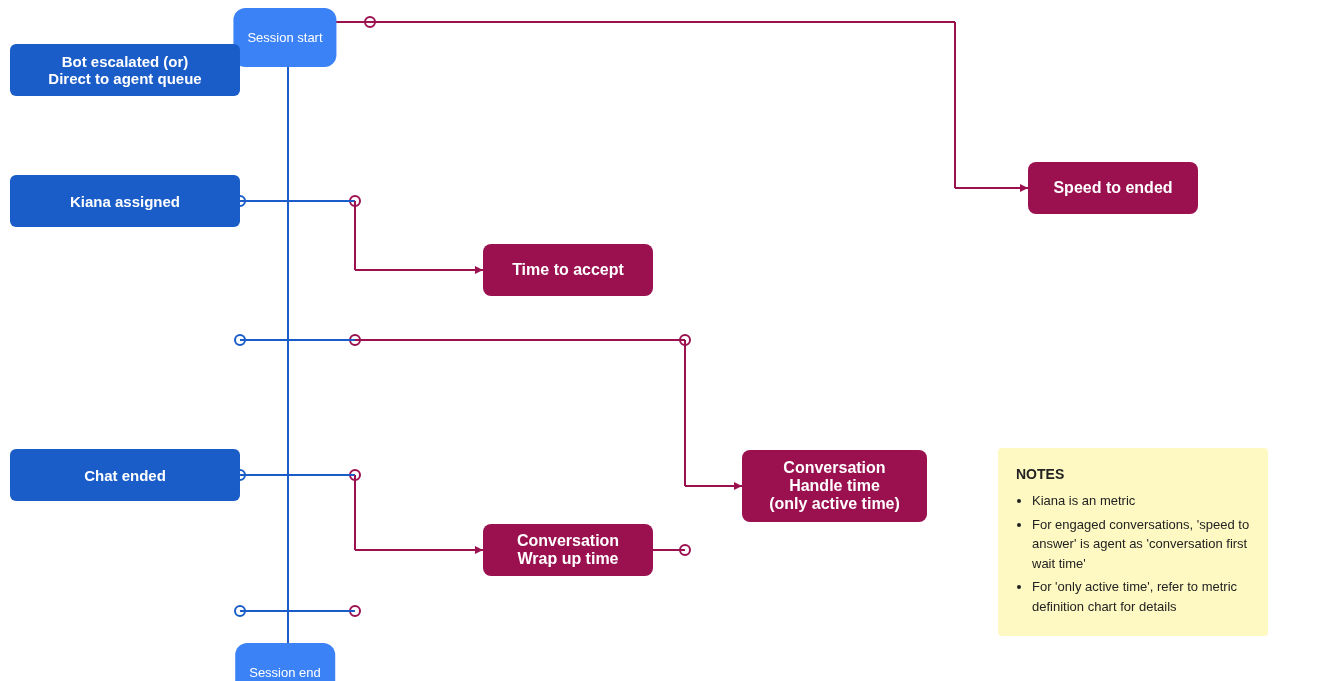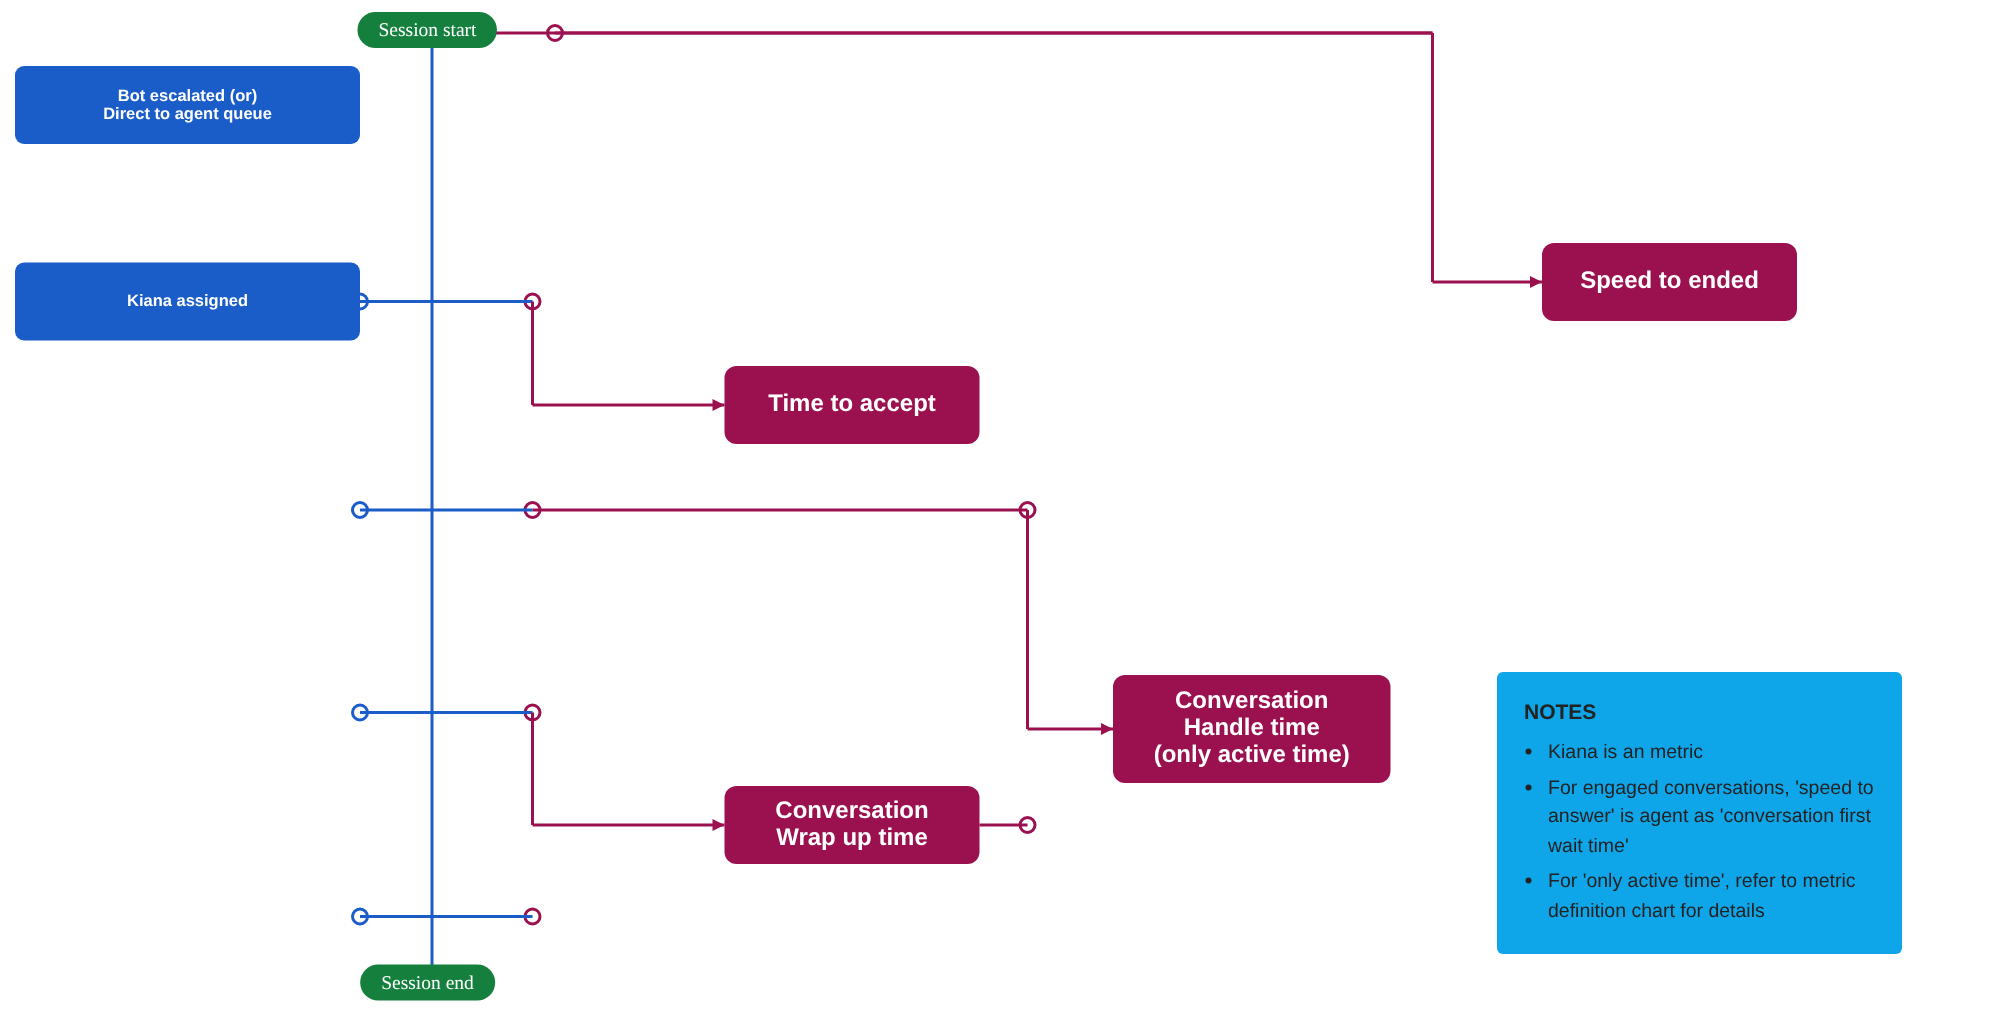--- a/index.html
+++ b/index.html
@@ -17,21 +17,21 @@
       height: 681px;
       position: relative;
     }
 
     
     .event-box {
       position: absolute;
       background: #1a5dc8;
       color: #fff;
       border-radius: 6px;
-      font-size: 11px;
+      font-size: 15px;
       font-weight: 600;
       display: flex;
       align-items: center;
       justify-content: center;
       text-align: center;
       width: 230px;
       height: 52px;
       left: 10px;
     }
 
@@ -46,33 +46,32 @@
       display: flex;
       align-items: center;
       justify-content: center;
       text-align: center;
       padding: 8px 14px;
     }
 
     
     .session-label {
       position: absolute;
-      background: #15803d;
+      background: #3b82f6;
       color: #fff;
       border-radius: 12px;
       font-size: 13px;
-      padding: 4px 14px;
+      padding: 22px 14px;
       font-weight: 500;
-      font-family: Liberation Serif, serif;
     }
 
     
     .notes-box {
       position: absolute;
-      background: #0ea5e9;
+      background: #fef9c3;
       border-radius: 4px;
       padding: 16px 18px;
       width: 270px;
       font-size: 13px;
       color: #222;
       line-height: 1.5;
     }
     .notes-box .notes-title {
       font-weight: 700;
       font-size: 14px;
@@ -167,20 +166,21 @@
 
   <div class="session-label" style="top:643px; left:285px; transform:translateX(-50%);">Session end</div>
 
   <div class="event-box" style="top:44px; left:10px;">
     Bot escalated (or)<br>Direct to agent queue
   </div>
 
   <div class="event-box" style="top:175px; left:10px;">Kiana assigned</div>
 
 
+  <div class="event-box" style="top:449px; left:10px;">Chat ended</div>
 
 
   <div class="metric-box" style="top:244px; left:483px; width:170px; height:52px;">Time to accept</div>
 
   <div class="metric-box" style="top:162px; left:1028px; width:170px; height:52px;">Speed to ended</div>
 
   <div class="metric-box" style="top:450px; left:742px; width:185px; height:72px;">
     Conversation<br>Handle time<br>(only active time)
   </div>
 

